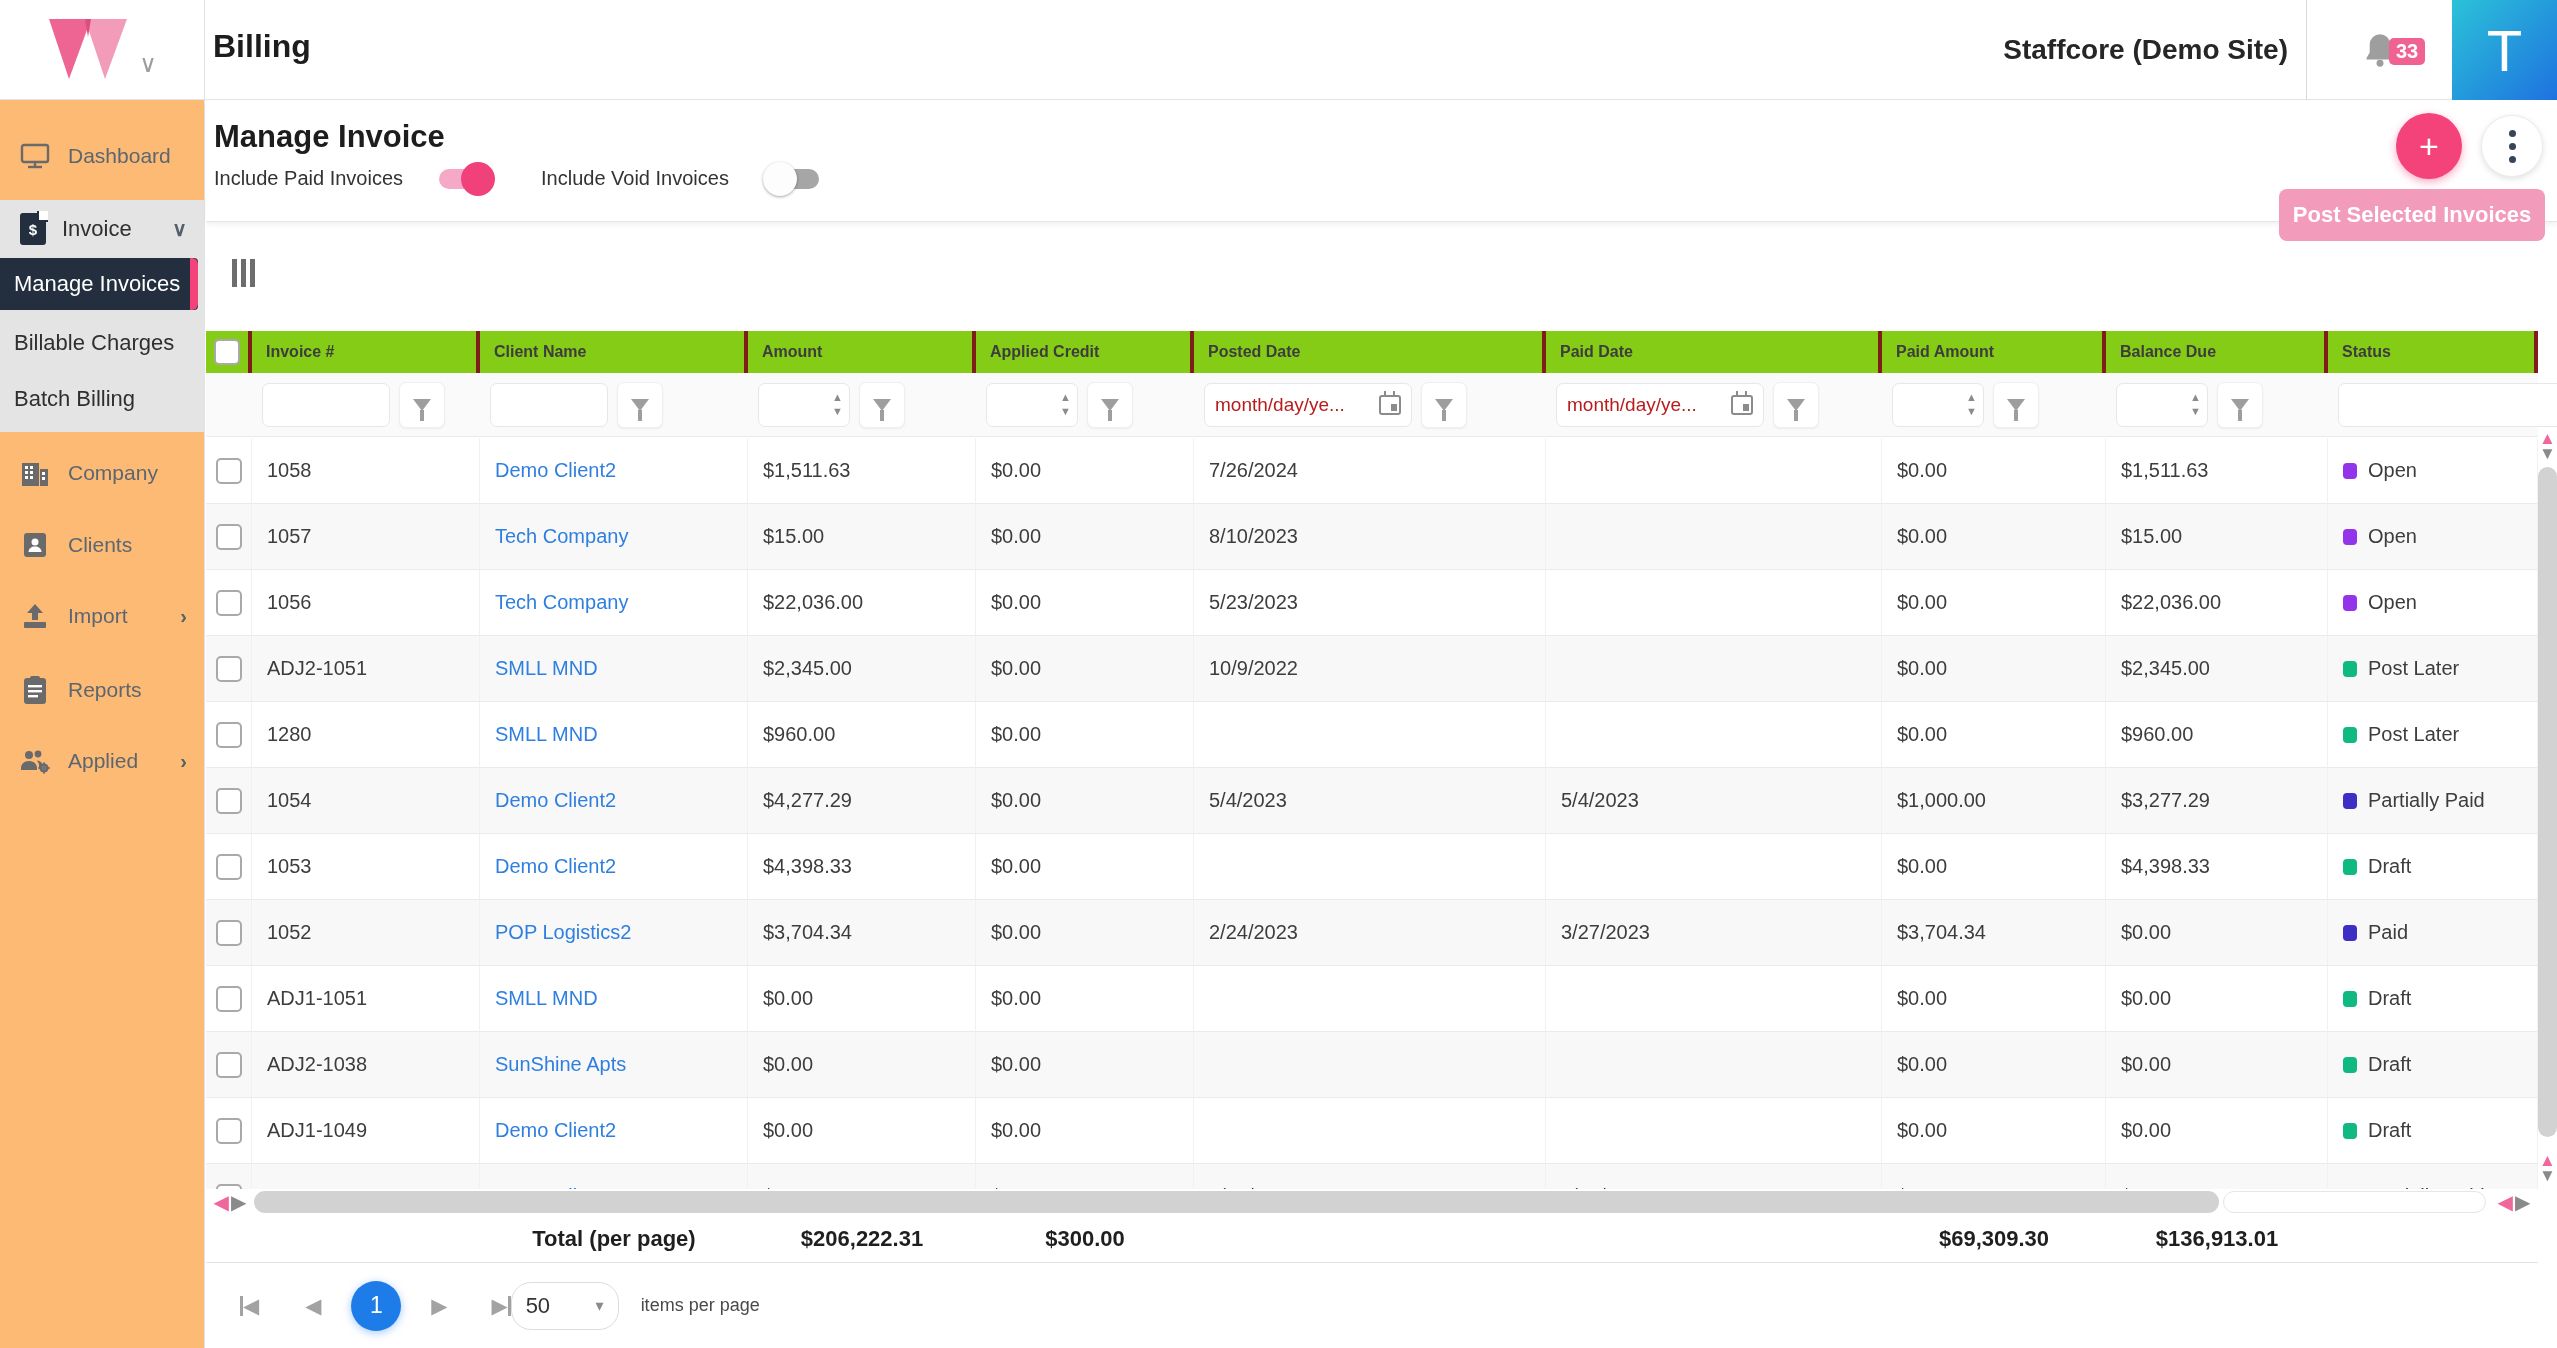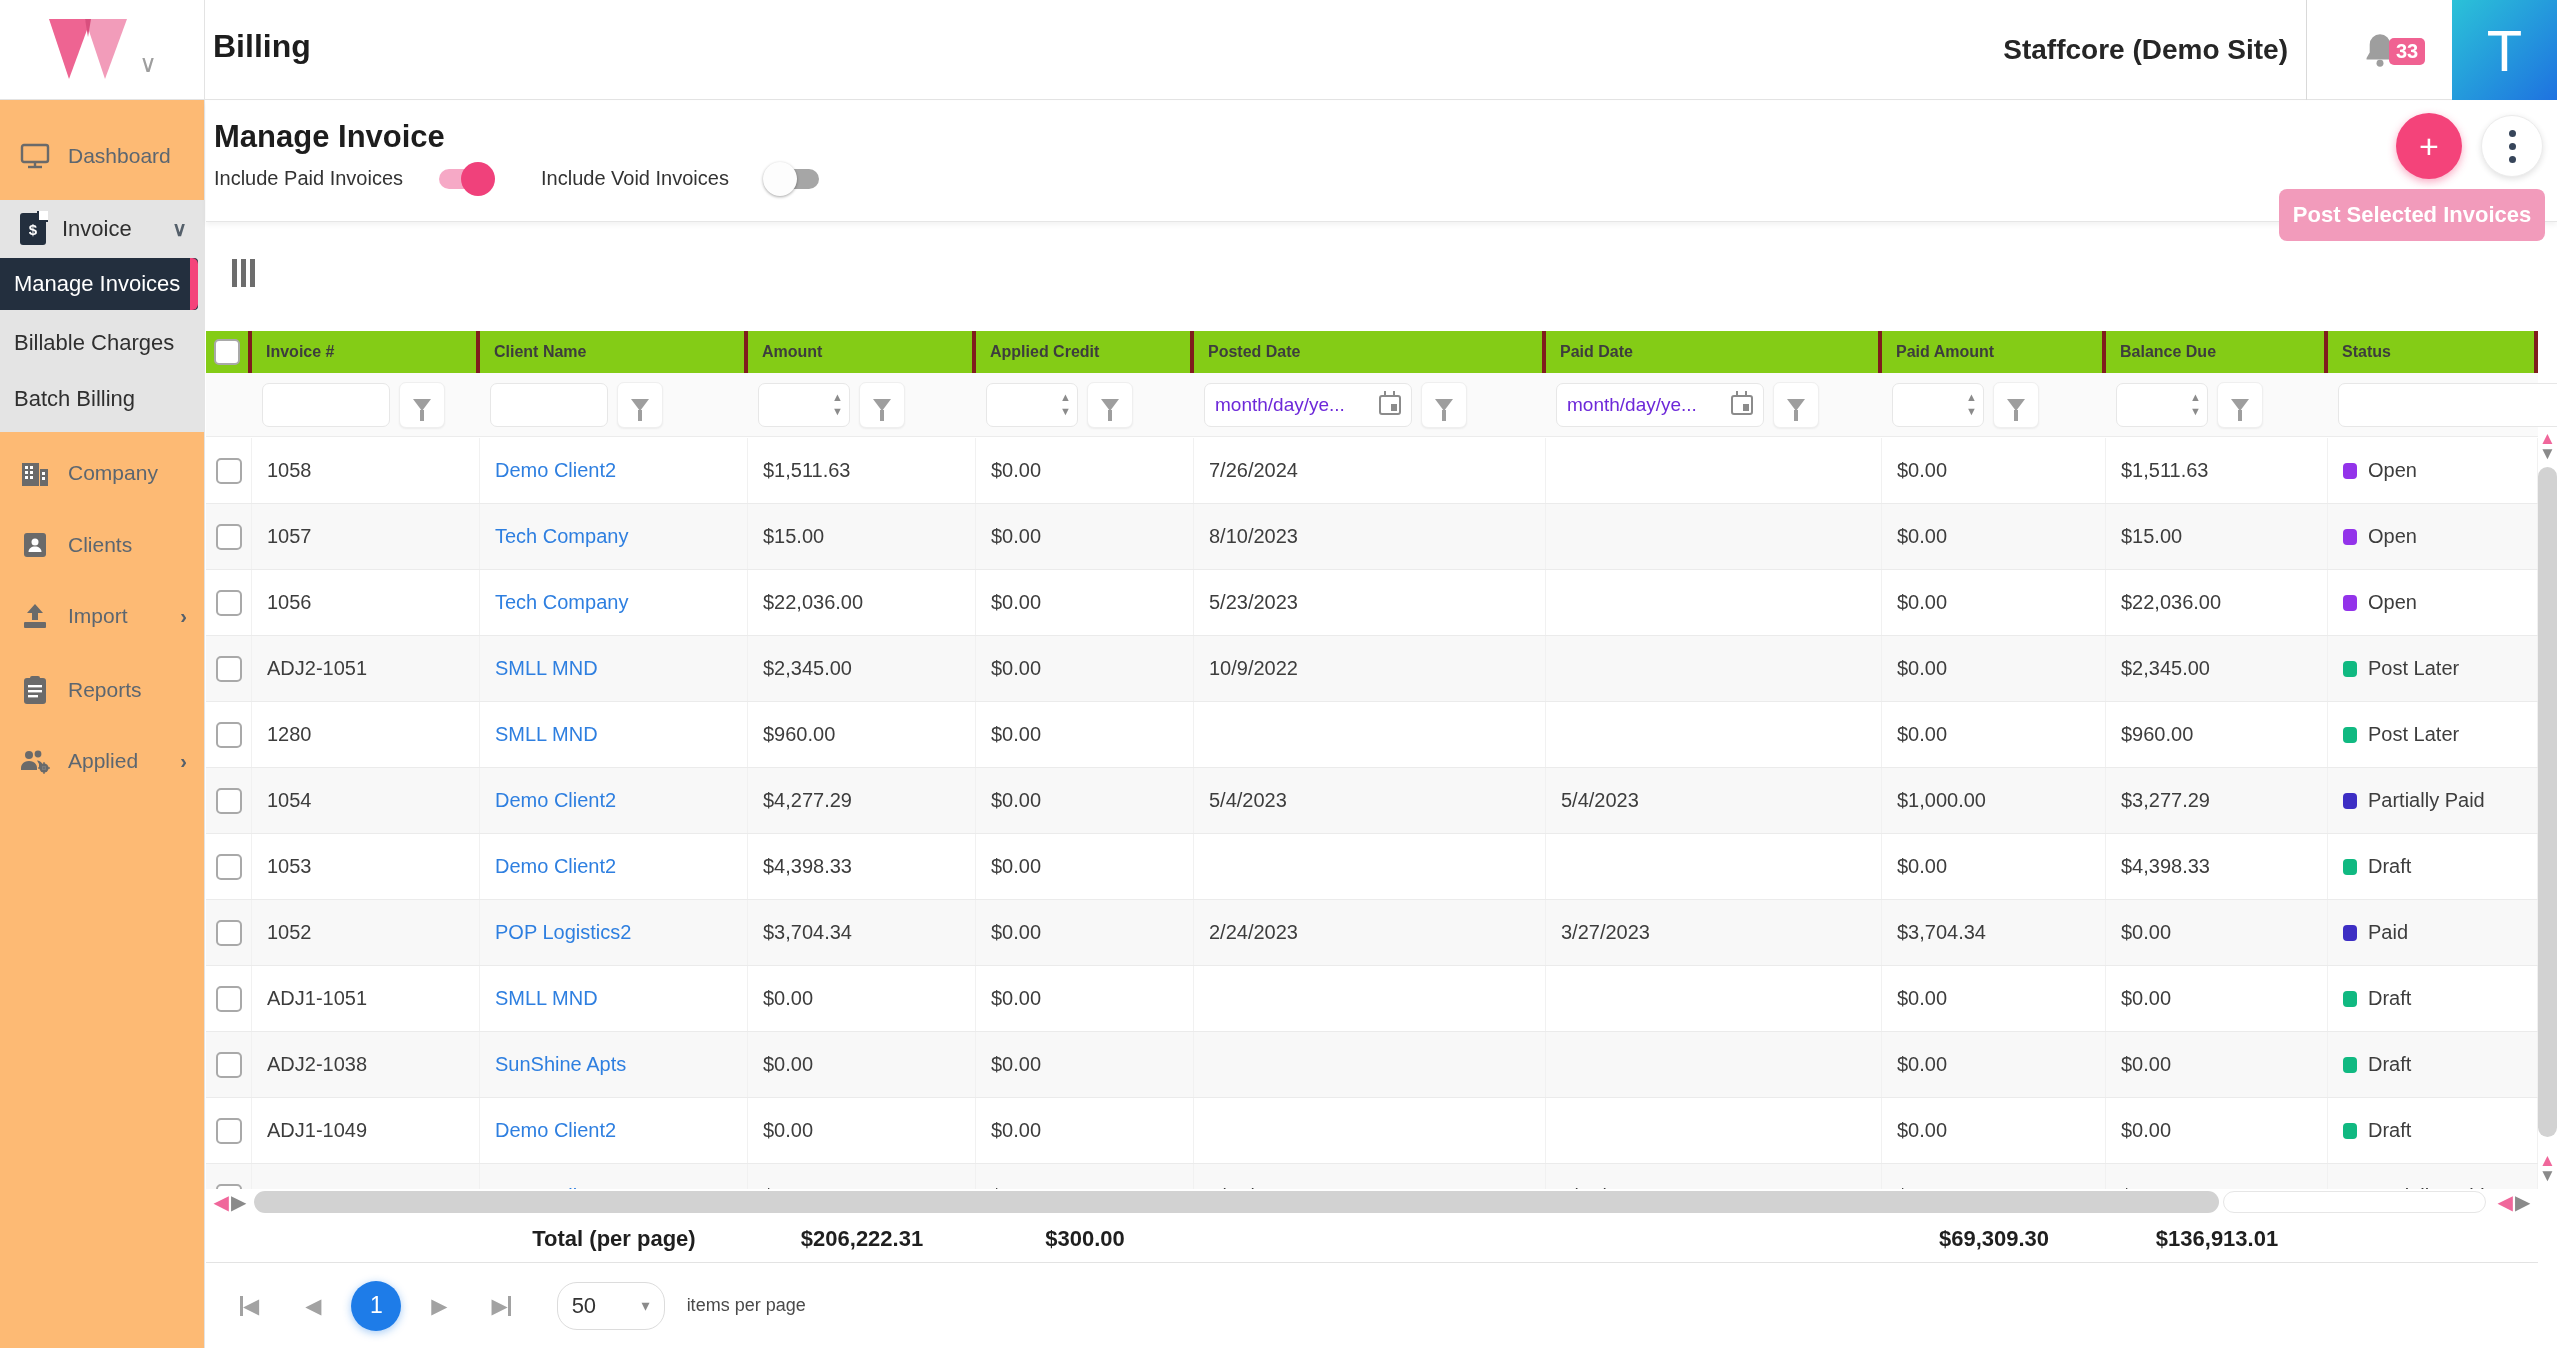--- a/index.html
+++ b/index.html
@@ -59,21 +59,21 @@
   .th.c-check { justify-content:center; padding-left:0; }
   .tfilter { position:absolute; top:272px; left:0; width:2332px; height:64px; background:#fafafa; border-bottom:1px solid #ececec; }
   .fcell { display:flex; align-items:center; gap:9px; padding-left:10px; }
   .finput { background:#fff; border:1px solid #e7e7e7; border-radius:7px; height:44px; position:relative; display:flex; align-items:center; }
   .finput input { border:none; outline:none; background:transparent; width:100%; height:100%; padding:0 10px; font-size:18px; font-family:"Liberation Sans",sans-serif; }
   .f-text { width:128px; }
   .f-text2 { width:118px; }
   .f-num { width:92px; }
   .spin { position:absolute; right:6px; top:0; height:100%; display:flex; flex-direction:column; justify-content:center; gap:3px; color:#8b8b8b; font-size:11px; line-height:11px; cursor:pointer; }
   .f-date { width:208px; justify-content:space-between; padding:0 10px; cursor:text; }
-  .f-date .ph { color:#6d28d9; font-size:19px; white-space:nowrap; overflow:hidden; }
+  .f-date .ph { color:#b91c1c; font-size:19px; white-space:nowrap; overflow:hidden; }
   .f-status { width:255px; justify-content:space-between; padding:0 12px; cursor:pointer; }
   .caret { color:#8b8b8b; font-size:16px; }
   .fbtn { width:46px; height:46px; background:#fff; border:1px solid #efefef; border-radius:7px; box-shadow:0 1px 2px rgba(0,0,0,0.06); display:flex; align-items:center; justify-content:center; cursor:pointer; }
   .funnel { width:0; height:0; border-left:9px solid transparent; border-right:9px solid transparent; border-top:12px solid #9e9e9e; position:relative; }
   .funnel:after { content:""; position:absolute; left:-2px; top:-1px; width:4px; height:11px; background:#9e9e9e; }
   .cal { width:22px; height:20px; border:2px solid #8b8b8b; border-radius:3px; position:relative; }
   .cal:before { content:""; position:absolute; top:-6px; left:3px; width:2px; height:5px; background:#8b8b8b; box-shadow:9px 0 0 #8b8b8b; }
   .cal:after { content:""; position:absolute; right:2px; bottom:2px; width:6px; height:7px; background:#8b8b8b; }
 
   .tbody { position:absolute; top:337px; left:0; width:2332px; height:751px; overflow:hidden; background:#fff; }
@@ -99,21 +99,21 @@
   .totals { position:absolute; top:1114px; left:0; width:2332px; height:48px; background:#fff; border-bottom:1px solid #e3e3e3; }
   .tt { display:flex; align-items:center; justify-content:center; font-size:22px; font-weight:700; color:#1f1f1f; }
 
   
   .pager { position:absolute; top:1162px; left:0; width:2351px; height:85px; background:#fff; display:flex; align-items:center; }
   .pg-ic { color:#a2a2a2; font-size:21px; cursor:pointer; display:flex; align-items:center; }
   .pg-first { margin-left:34px; } .pg-prev { margin-left:46px; }
   .pg-bar { display:inline-block; width:3px; height:20px; background:#a2a2a2; }
   .pg-page { margin-left:30px; width:50px; height:50px; border-radius:50%; background:#1e7ce8; color:#fff; font-size:23px; display:flex; align-items:center; justify-content:center; cursor:pointer; box-shadow:0 2px 8px rgba(30,124,232,0.4); }
   .pg-next { margin-left:30px; } .pg-last { margin-left:44px; }
-  .pg-size { margin-left:46px; width:108px; height:48px; background:#fff; border:1px solid #dcdcdc; border-radius:20px; display:flex; align-items:center; justify-content:space-between; padding:0 14px; font-size:22px; color:#333; cursor:pointer; }
+  .pg-size { width:108px; height:48px; background:#fff; border:1px solid #dcdcdc; border-radius:20px; display:flex; align-items:center; justify-content:space-between; padding:0 14px; font-size:22px; color:#333; cursor:pointer; }
   .pg-label { margin-left:22px; font-size:18px; color:#4a4a4a; }
 
   svg { display:block; }
 </style>
 </head>
 <body>
 
 <div class="app">
 
   <header class="topbar">

